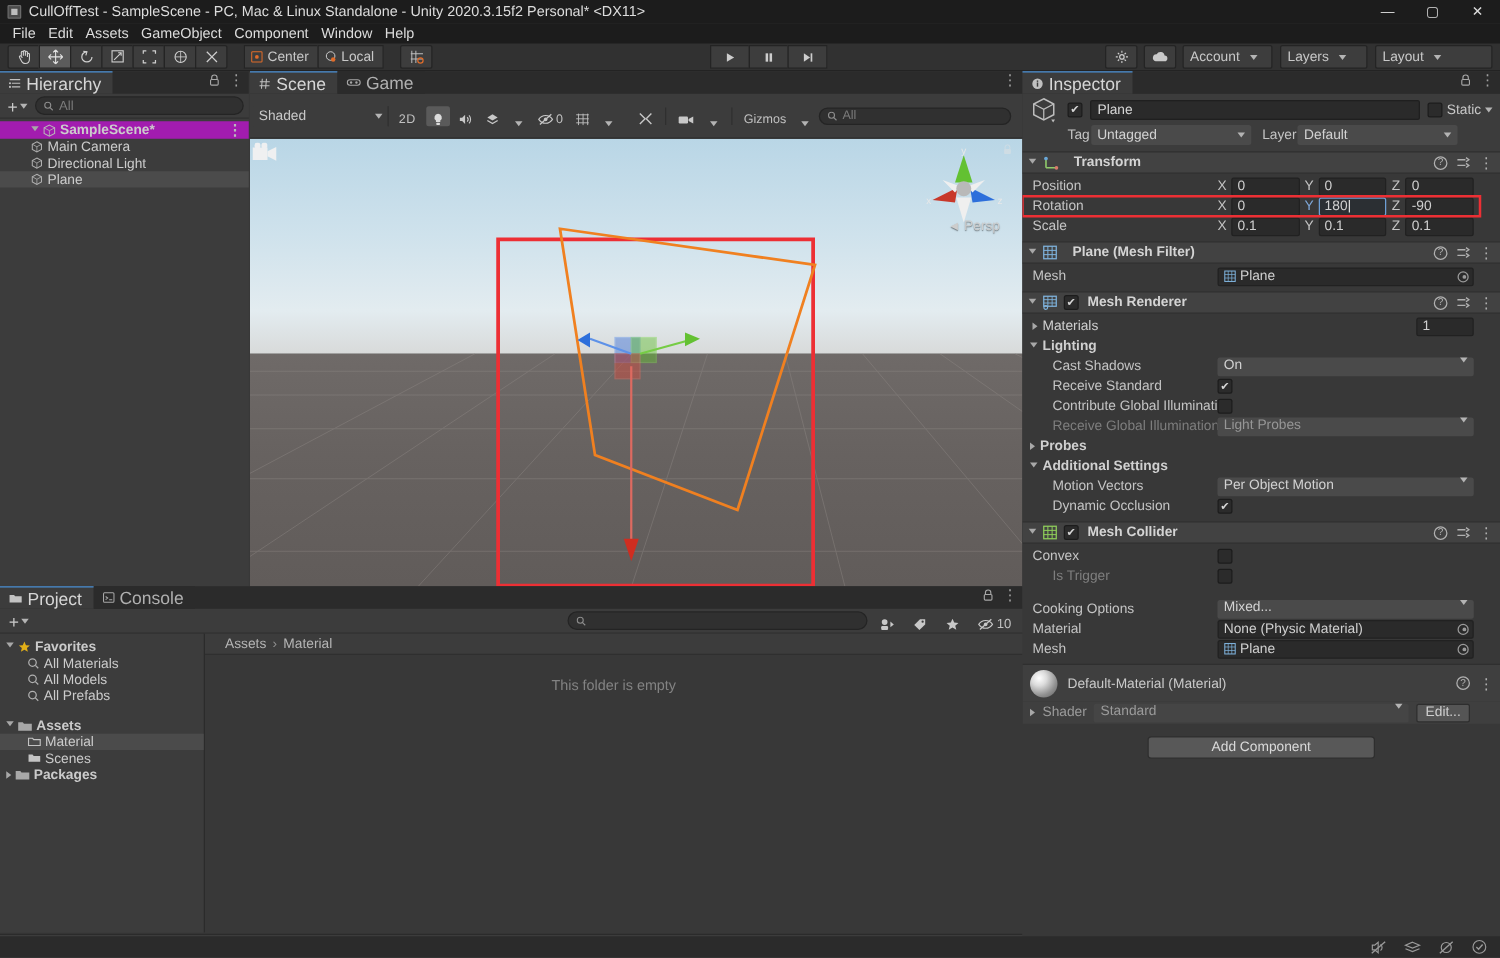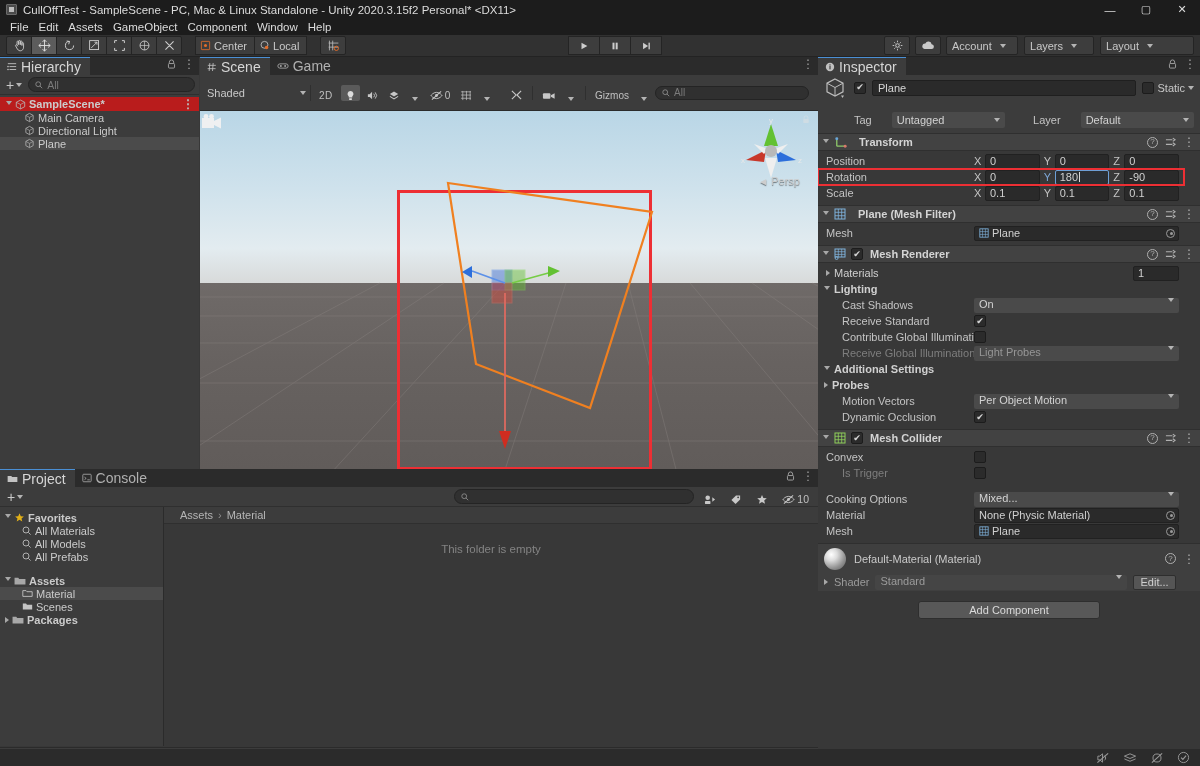--- a/index.html
+++ b/index.html
@@ -102,21 +102,21 @@
   .plus-btn { display: flex; align-items: center; gap: 2px; color: #c9c9c9; font-size: 14px; padding: 0 2px; }
   .search-box {
     flex: 1; height: 15px; background: #303030; border: 1px solid #242424; border-radius: 8px;
     display: flex; align-items: center; padding: 0 6px; gap: 4px; color: #7b7b7b; font-size: 10.5px;
   }
   .hier-list { padding-top: 2px; }
   .hier-row {
     height: 13px; display: flex; align-items: center; gap: 3px; padding-left: 6px; font-size: 11px;
     color: #cccccc; position: relative;
   }
-  .hier-row.scene-row { background: #b91c1c; font-weight: bold; padding-left: 6px; }
+  .hier-row.scene-row { background: #a21caf; font-weight: bold; padding-left: 25px; }
   .hier-row.selected { background: #4b4b4b; }
   .tri { width: 0; height: 0; border-left: 4px solid #a8a8a8; border-top: 3.5px solid transparent; border-bottom: 3.5px solid transparent; flex: none; }
   .tri.down { border-left: 3.5px solid transparent; border-right: 3.5px solid transparent; border-top: 4px solid #a8a8a8; }
   .go-ico { width: 11px; height: 11px; flex: none; }
 
   
   #sceneview { left: 200px; top: 57px; width: 618px; height: 412px; background: #393939; }
   .scene-tabbar { height: 18px; background: #2b2b2b; display: flex; align-items: flex-end; position: relative; }
   .scene-toolbar {
     height: 36px; background: #3c3c3c; display: flex; align-items: center; gap: 2px; padding: 0 3px;
@@ -189,21 +189,21 @@
     width: 12px; height: 12px; background: #2b2b2b; border: 1px solid #1c1c1c; border-radius: 2px;
     display: flex; align-items: center; justify-content: center; flex: none;
   }
   .chk.on { background: #2b2b2b; }
   .chk.on::after { content: '✔'; color: #d6d6d6; font-size: 9px; line-height: 1; }
   .name-field {
     flex: 1; height: 16px; background: #2a2a2a; border: 1px solid #1f1f1f; border-radius: 2px;
     display: flex; align-items: center; padding: 0 5px; color: #d6d6d6; font-size: 11px;
   }
   .static-box { display: flex; align-items: center; gap: 3px; font-size: 11px; color: #c8c8c8; }
-  .go-line2 { display: flex; align-items: center; gap: 20px; margin-top: 16px; padding-left: 30px; }
+  .go-line2 { display: flex; align-items: center; gap: 1px; margin-top: 4px; padding-left: 30px; }
   .lbl { font-size: 11px; color: #c4c4c4; }
   .dropfield {
     height: 16px; background: #4a4a4a; border-radius: 2px; display: flex; align-items: center;
     justify-content: space-between; padding: 0 5px; font-size: 11px; color: #d2d2d2;
   }
   .comp-header {
     height: 18px; background: #424242; border-top: 1px solid #2f2f2f; border-bottom: 1px solid #2f2f2f;
     display: flex; align-items: center; gap: 5px; padding: 0 5px; position: relative;
   }
   .comp-title { font-size: 11px; font-weight: bold; color: #d4d4d4; margin-left: 7px; }
@@ -1021,26 +1021,26 @@
           <div class="chk"></div>
         </div>
         <div class="row">
           <span class="row-label ind dim" style="overflow:hidden;white-space:nowrap">Receive Global Illumination</span>
           <div class="dropfield2 dim">
             <span>Light Probes</span>
             <span class="caret"></span>
           </div>
         </div>
         <div class="foldrow">
+          <span class="tri"></span>
+          <span>Probes</span>
+        </div>
+        <div class="foldrow">
           <span class="tri down"></span>
           <span>Additional Settings</span>
-        </div>
-        <div class="foldrow">
-          <span class="tri"></span>
-          <span>Probes</span>
         </div>
         <div class="row">
           <span class="row-label ind">Motion Vectors</span>
           <div class="dropfield2">
             <span>Per Object Motion</span>
             <span class="caret"></span>
           </div>
         </div>
         <div class="row">
           <span class="row-label ind">Dynamic Occlusion</span>

